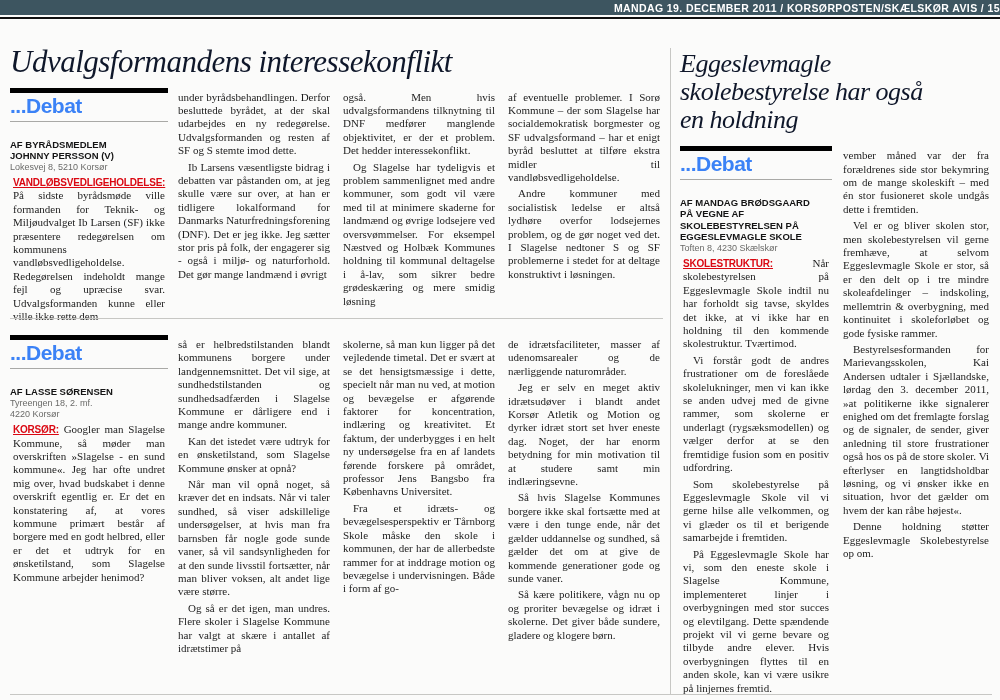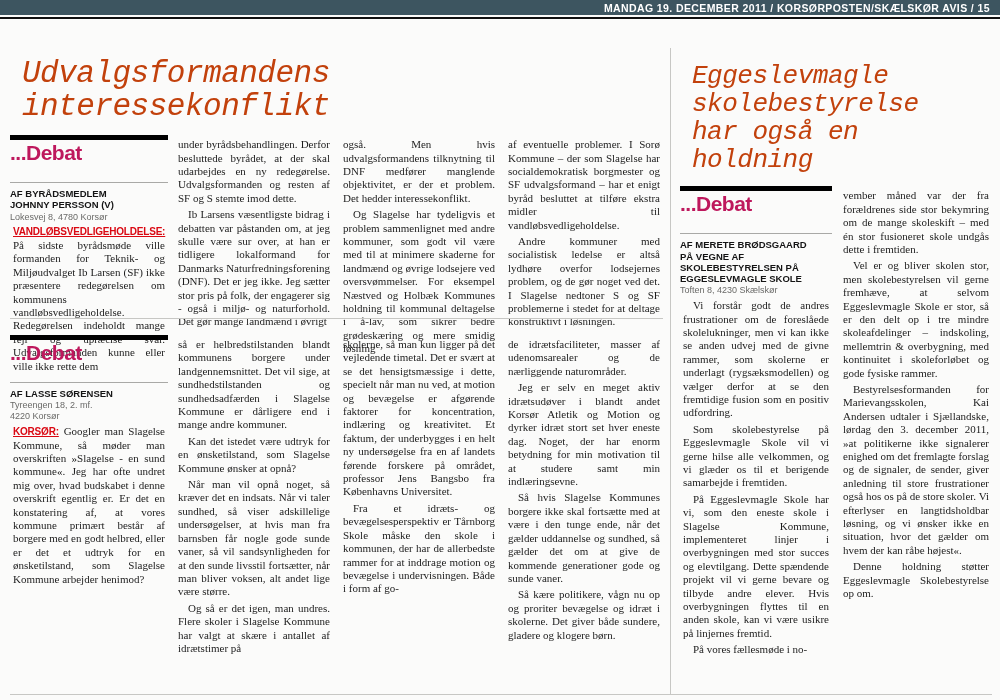--- a/index.html
+++ b/index.html
@@ -7,40 +7,40 @@
     position:relative; width:1000px; height:700px;
     background:#fbfbfa; overflow:hidden;
     font-family:"Liberation Sans","DejaVu Sans",sans-serif;
   }
   
   .masthead {
     position:absolute; top:0; left:0; width:1000px; height:15px;
     background:#3d5560; color:#fff;
     display:flex; align-items:center; justify-content:flex-end;
     font-size:10.5px; font-weight:bold; letter-spacing:.4px;
-    padding-right:10px; box-sizing:border-box;
+    padding-right:0; box-sizing:border-box;
   }
   .top-rule { position:absolute; top:17px; left:0; width:1000px; height:2px; background:#101010; }
 
   
   .headline {
-    font-style:italic; font-weight:normal; color:#c2410c;
-    font-family:Liberation Mono, monospace;
-    letter-spacing:-.5px; margin:12px;
+    font-style:italic; font-weight:normal; color:#0f172a;
+    font-family:Liberation Serif, serif;
+    letter-spacing:-.5px; margin:0;
   }
   .headline.big { font-size:31px; line-height:1.05; }
   .headline.right { font-size:26px; line-height:1.08; width:255px; }
 
   
   .debat-label {
     border-top:5px solid #000; border-bottom:1px solid #a9a9a6;
-    padding:1px 0 17px 0; font-size:21px; font-weight:bold;
-    letter-spacing:-.5px; color:#be185d;
+    padding:1px 0 3px 0; font-size:21px; font-weight:bold;
+    letter-spacing:-.5px; color:#3b82f6;
   }
-  .byline { margin-top:5px; font-size:9.5px; font-weight:bold; line-height:1.18; color:#141414; }
+  .byline { margin-top:17px; font-size:9.5px; font-weight:bold; line-height:1.18; color:#141414; }
   .address { font-size:9px; color:#6a6a68; line-height:1.22; margin-top:1px; }
 
   
   .cols { display:flex; gap:7px; }
   .col  { width:158px; }
   .ncol { width:152px; }
   p.body {
     margin:3px; text-align:justify;
     font-family:"Liberation Serif","DejaVu Serif",serif;
     font-size:11px; line-height:13.4px; color:#1c1c1c;
@@ -76,21 +76,21 @@
 
   <div id="article1">
     <h1 class="headline big">Udvalgsformandens interessekonflikt</h1>
     <div class="cols">
       <div class="col">
         <div class="debat-label">...Debat</div>
         <div class="byline">
           <div>AF BYRÅDSMEDLEM</div>
           <div>JOHNNY PERSSON (V)</div>
         </div>
-        <div class="address">Lokesvej 8, 4780 Korsør</div>
+        <div class="address">Lokesvej 8, 5210 Korsør</div>
         <p class="body first-body"><span class="lead">VANDLØBSVEDLIGEHOLDELSE:</span> <span>På sidste byrådsmøde ville formanden for Teknik- og Miljøudvalget Ib Larsen (SF) ikke præsentere redegørelsen om kommunens vandløbsvedligeholdelse. Redegørelsen indeholdt mange fejl og upræcise svar. Udvalgsformanden kunne eller ville ikke rette dem</span></p>
       </div>
       <div class="col">
         <p class="body">under byrådsbehandlingen. Derfor besluttede byrådet, at der skal udarbejdes en ny redegørelse. Udvalgsformanden og resten af SF og S stemte imod dette.</p>
         <p class="body ind">Ib Larsens væsentligste bidrag i debatten var påstanden om, at jeg skulle være sur over, at han er tidligere lokalformand for Danmarks Naturfredningsforening (DNF). Det er jeg ikke. Jeg sætter stor pris på folk, der engagerer sig - også i miljø- og naturforhold. Det gør mange landmænd i øvrigt</p>
       </div>
       <div class="col">
         <p class="body">også. Men hvis udvalgsformandens tilknytning til DNF medfører manglende objektivitet, er der et problem. Det hedder interessekonflikt.</p>
         <p class="body ind">Og Slagelse har tydeligvis et problem sammenlignet med andre kommuner, som godt vil være med til at minimere skaderne for landmænd og øvrige lodsejere ved oversvømmelser. For eksempel Næstved og Holbæk Kommunes holdning til kommunal deltagelse i å-lav, som sikrer bedre grødeskæring og mere smidig løsning</p>
       </div>
@@ -136,26 +136,27 @@
   </div>
 
   <div class="vrule" style="left:670px; top:48px; height:646px;"></div>
 
   <div id="article3">
     <h1 class="headline right">Eggeslevmagle skolebestyrelse har også en holdning</h1>
     <div class="cols">
       <div class="ncol">
         <div class="debat-label">...Debat</div>
         <div class="byline">
-          <div>AF MERETE BRØDSGAARD</div>
+          <div>AF MANDAG BRØDSGAARD</div>
           <div>PÅ VEGNE AF</div>
           <div>SKOLEBESTYRELSEN PÅ</div>
           <div>EGGESLEVMAGLE SKOLE</div>
         </div>
         <div class="address">Toften 8, 4230 Skælskør</div>
+        <p class="body first-body"><span class="lead">SKOLESTRUKTUR:</span> <span>Når skolebestyrelsen på Eggeslevmagle Skole indtil nu har forholdt sig tavse, skyldes det ikke, at vi ikke har en holdning til den kommende skolestruktur. Tværtimod.</span></p>
         <p class="body ind">Vi forstår godt de andres frustrationer om de foreslåede skolelukninger, men vi kan ikke se anden udvej med de givne rammer, som skolerne er underlagt (rygsæksmodellen) og vælger derfor at se den fremtidige fusion som en positiv udfordring.</p>
         <p class="body ind">Som skolebestyrelse på Eggeslevmagle Skole vil vi gerne hilse alle velkommen, og vi glæder os til et berigende samarbejde i fremtiden.</p>
         <p class="body ind">På Eggeslevmagle Skole har vi, som den eneste skole i Slagelse Kommune, implementeret linjer i overbygningen med stor succes og elevtilgang. Dette spændende projekt vil vi gerne bevare og tilbyde andre elever. Hvis overbygningen flyttes til en anden skole, kan vi være usikre på linjernes fremtid.</p>
         <p class="body ind">På vores fællesmøde i no-</p>
       </div>
       <div class="ncol">
         <p class="body">vember måned var der fra forældrenes side stor bekymring om de mange skoleskift – med én stor fusioneret skole undgås dette i fremtiden.</p>
         <p class="body ind">Vel er og bliver skolen stor, men skolebestyrelsen vil gerne fremhæve, at selvom Eggeslevmagle Skole er stor, så er den delt op i tre mindre skoleafdelinger – indskoling, mellemtrin &amp; overbygning, med kontinuitet i skoleforløbet og gode fysiske rammer.</p>
         <p class="body ind">Bestyrelsesformanden for Marievangsskolen, Kai Andersen udtaler i Sjællandske, lørdag den 3. december 2011, »at politikerne ikke signalerer enighed om det fremlagte forslag og de signaler, de sender, giver anledning til store frustrationer også hos os på de store skoler. Vi efterlyser en langtidsholdbar løsning, og vi ønsker ikke en situation, hvor det gælder om hvem der kan råbe højest«.</p>
         <p class="body ind">Denne holdning støtter Eggeslevmagle Skolebestyrelse op om.</p>

